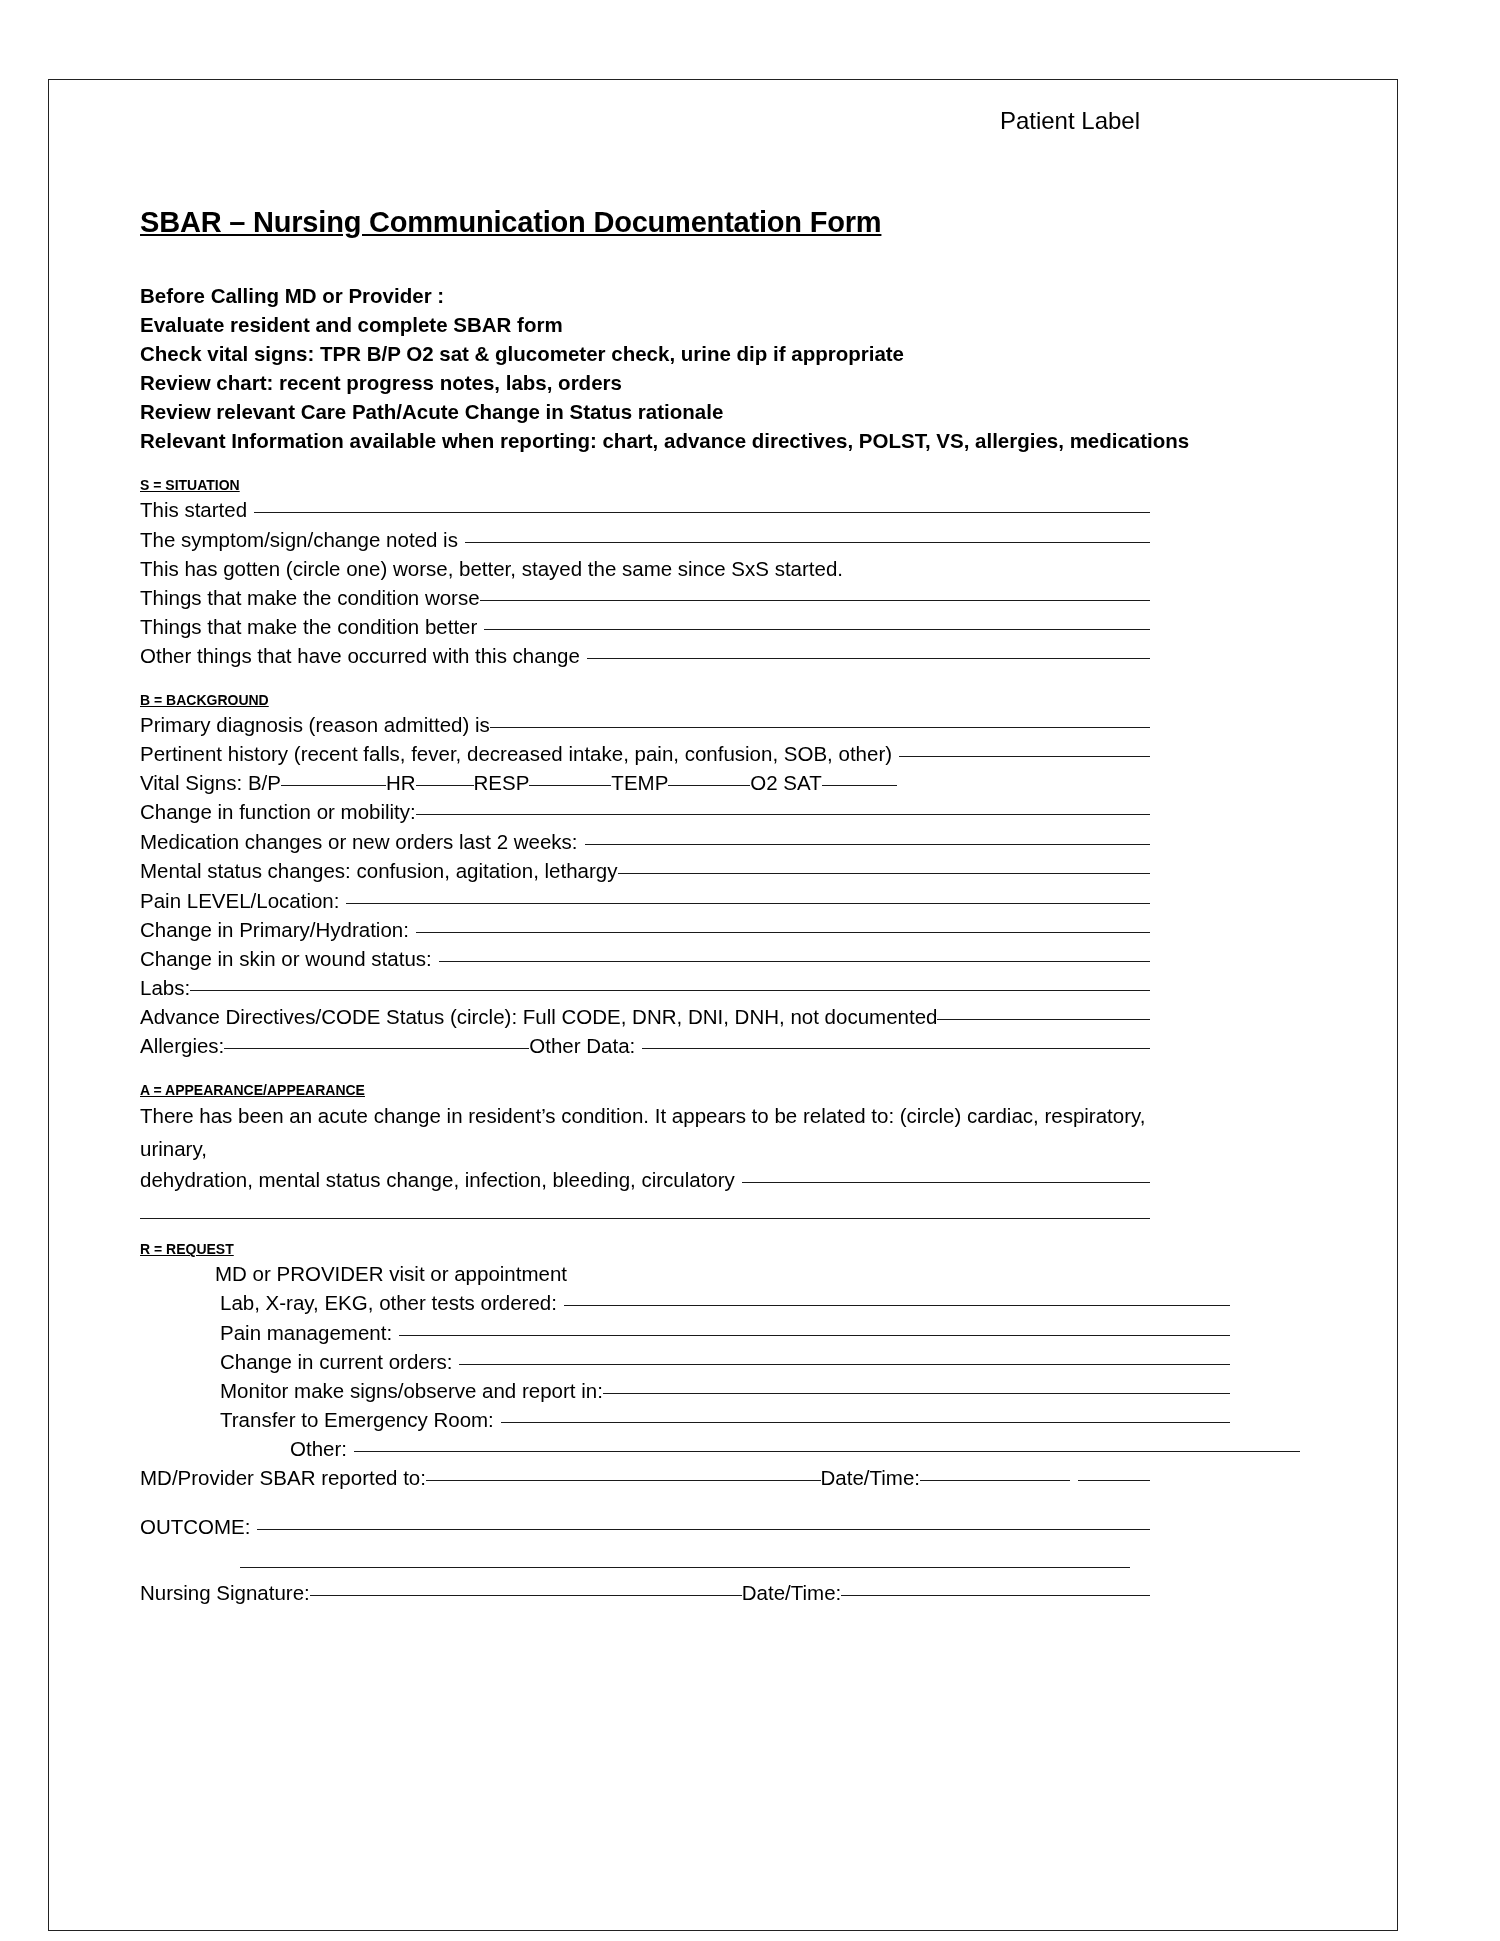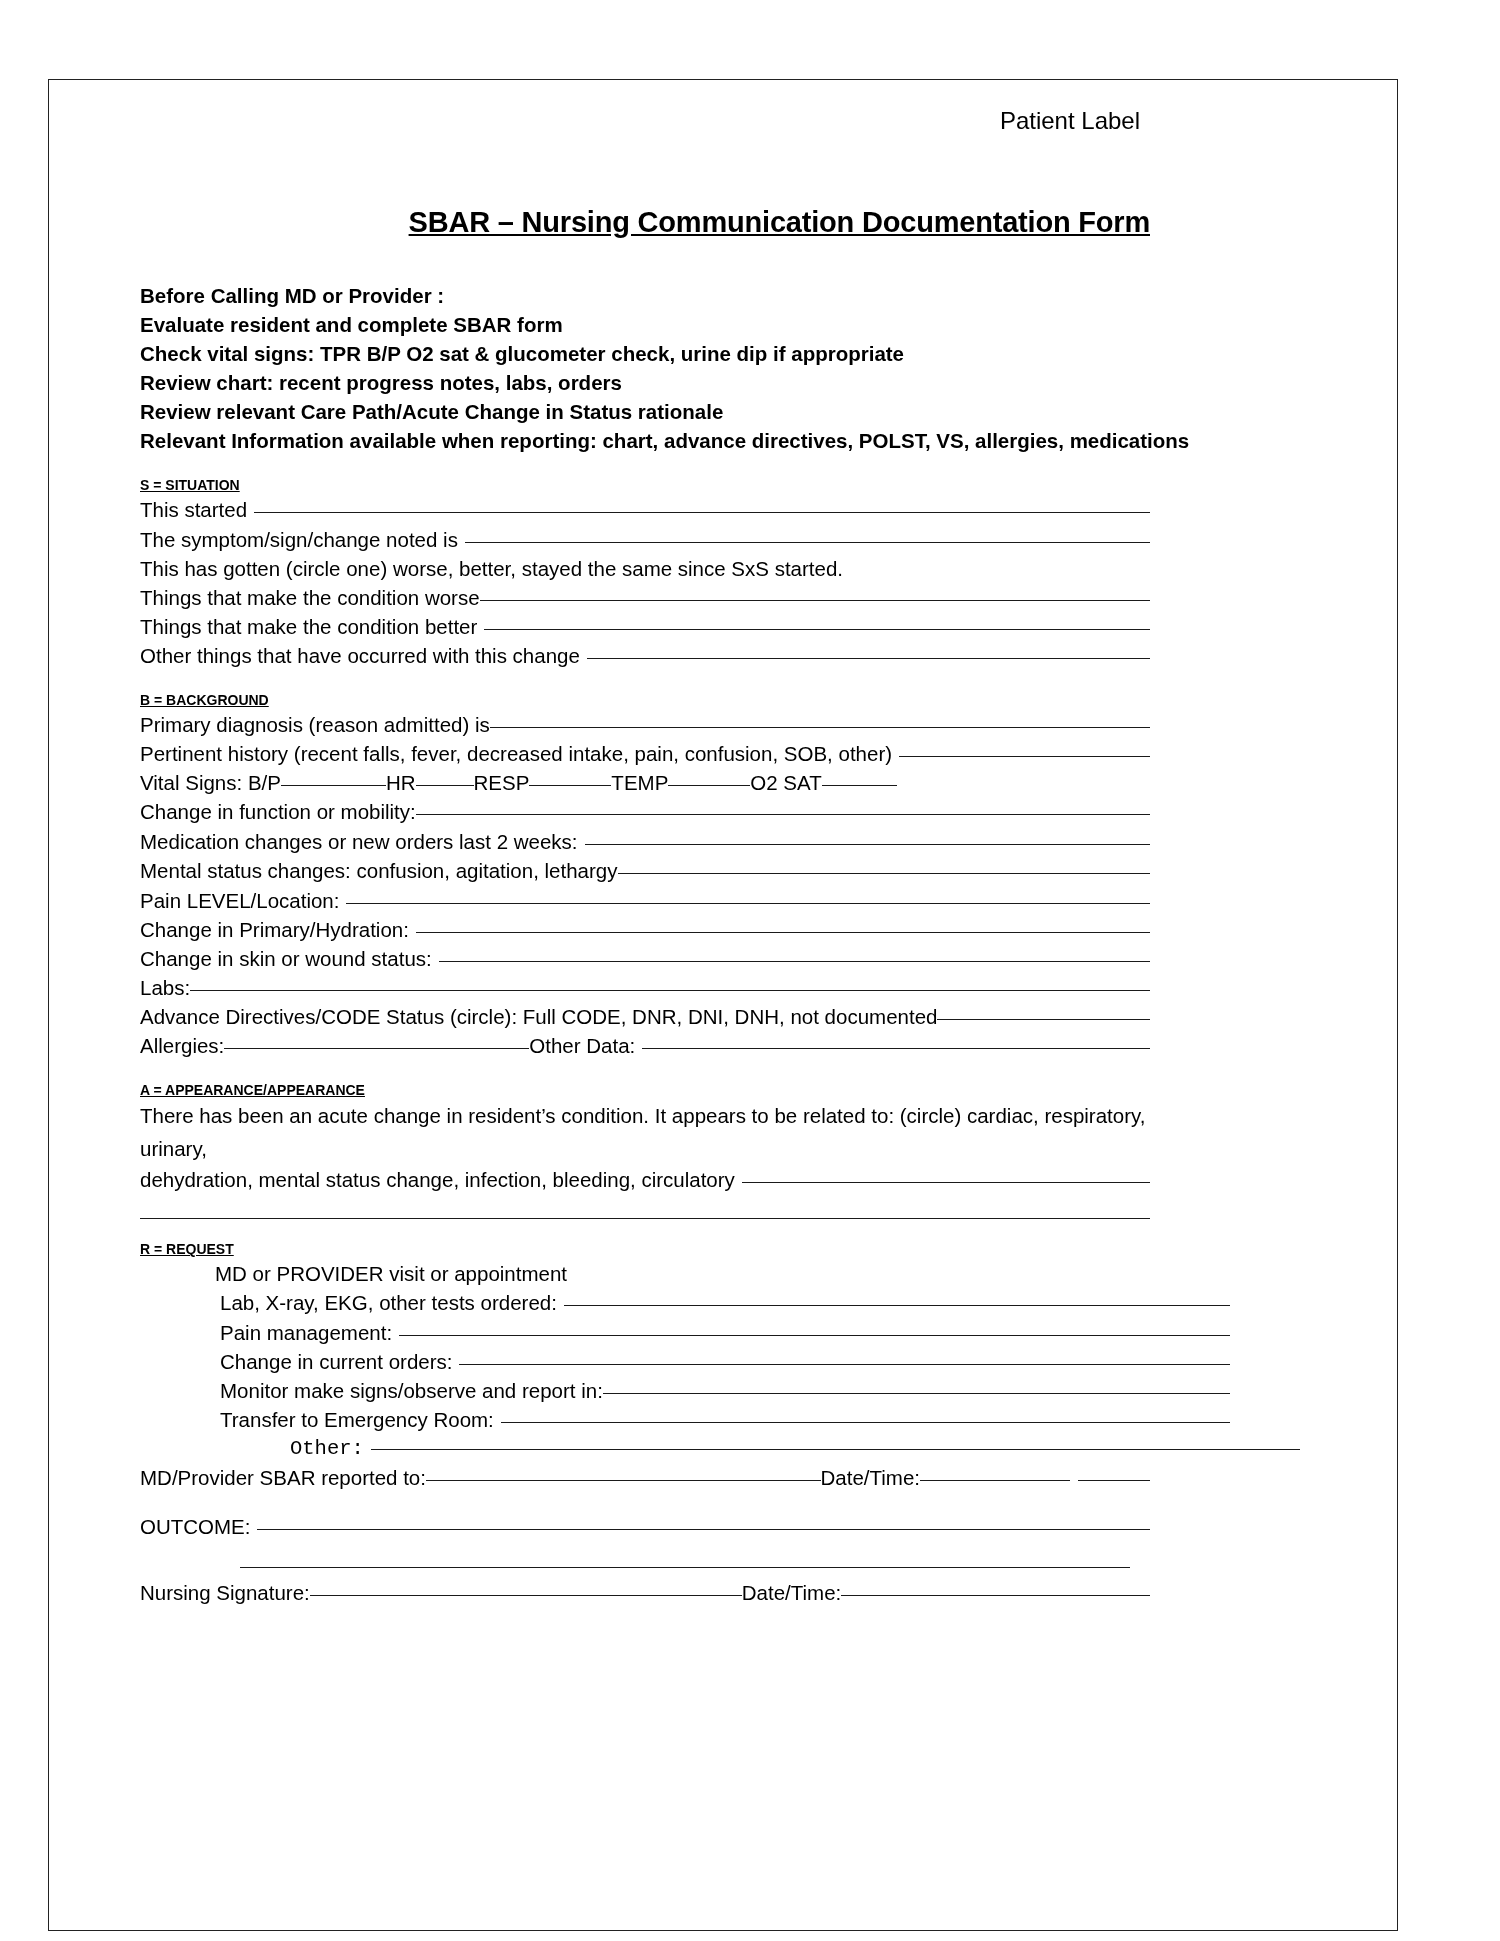--- a/index.html
+++ b/index.html
@@ -38,21 +38,21 @@
 
   
   .patient-label-row {
     text-align: right;
     padding-right: 10px;
     font-size: 24px;
     line-height: 1.2;
     padding-top: 12px;
   }
   .form-title {
-    text-align: right;
+    text-align: left;
     font-size: 29px;
     font-weight: bold;
     text-decoration: underline;
     margin-top: 70px;
     letter-spacing: -0.2px;
   }
 
   
   .instructions {
     margin-top: 42px;
@@ -114,21 +114,21 @@
   .plain-rule-row {
     width: 100%;
     border-bottom: 1.6px solid #1a1a1a;
     height: 0;
     margin-top: 24px;
   }
 
   
   .indent-1 { padding-left: 75px; }
   .indent-2 { padding-left: 80px; }
-  .indent-3 { padding-left: 150px; font-family: Liberation Mono, monospace; }
+  .indent-3 { padding-left: 150px; }
 
   .block-gap { height: 20px; }
   .small-gap { height: 10px; }
 
   .allergy-rule { width: 305px; }
   .outcome-indent-rule {
     margin-left: 100px;
     width: 890px;
     border-bottom: 1.6px solid #1a1a1a;
     height: 0;

